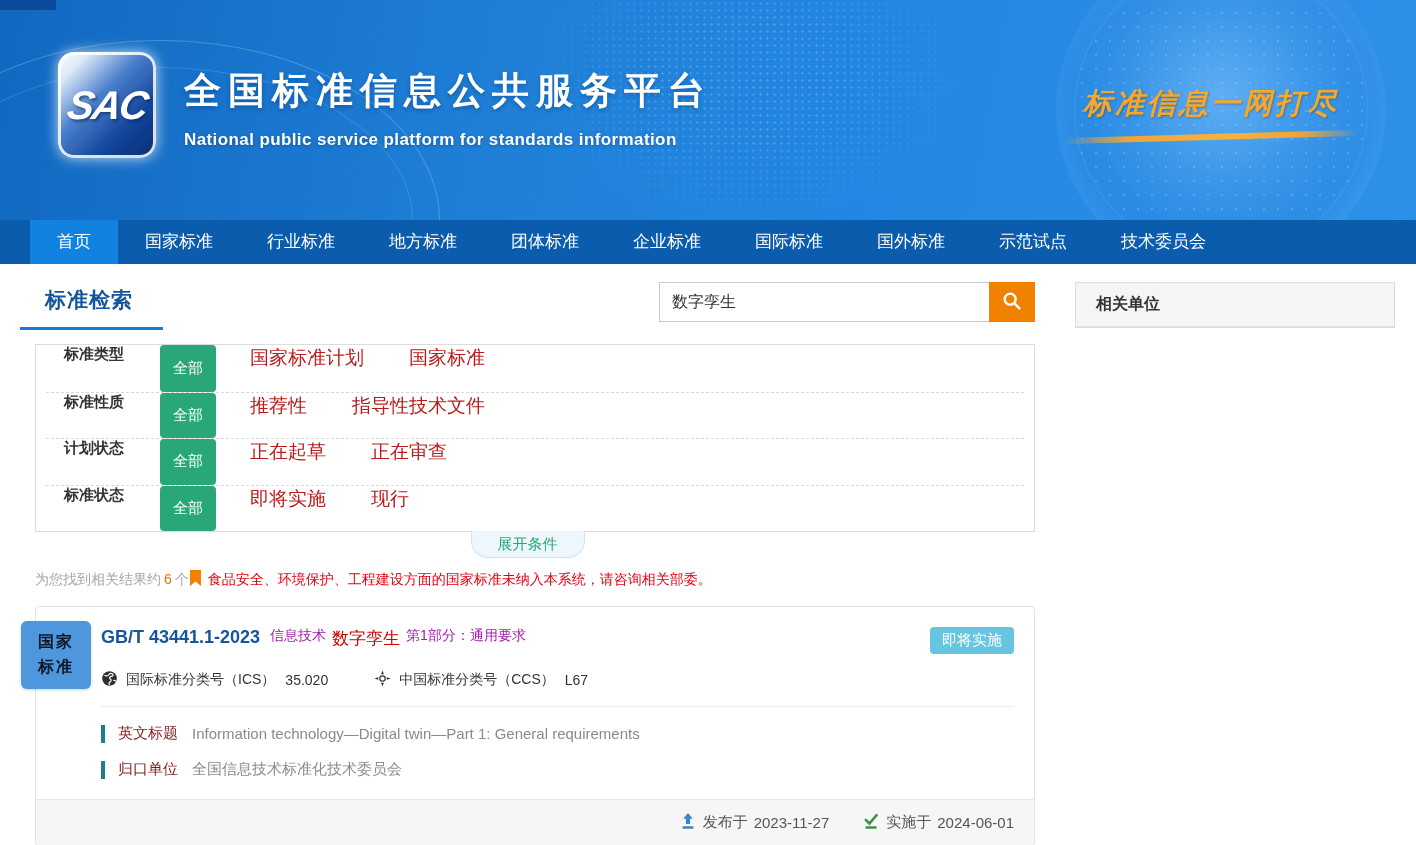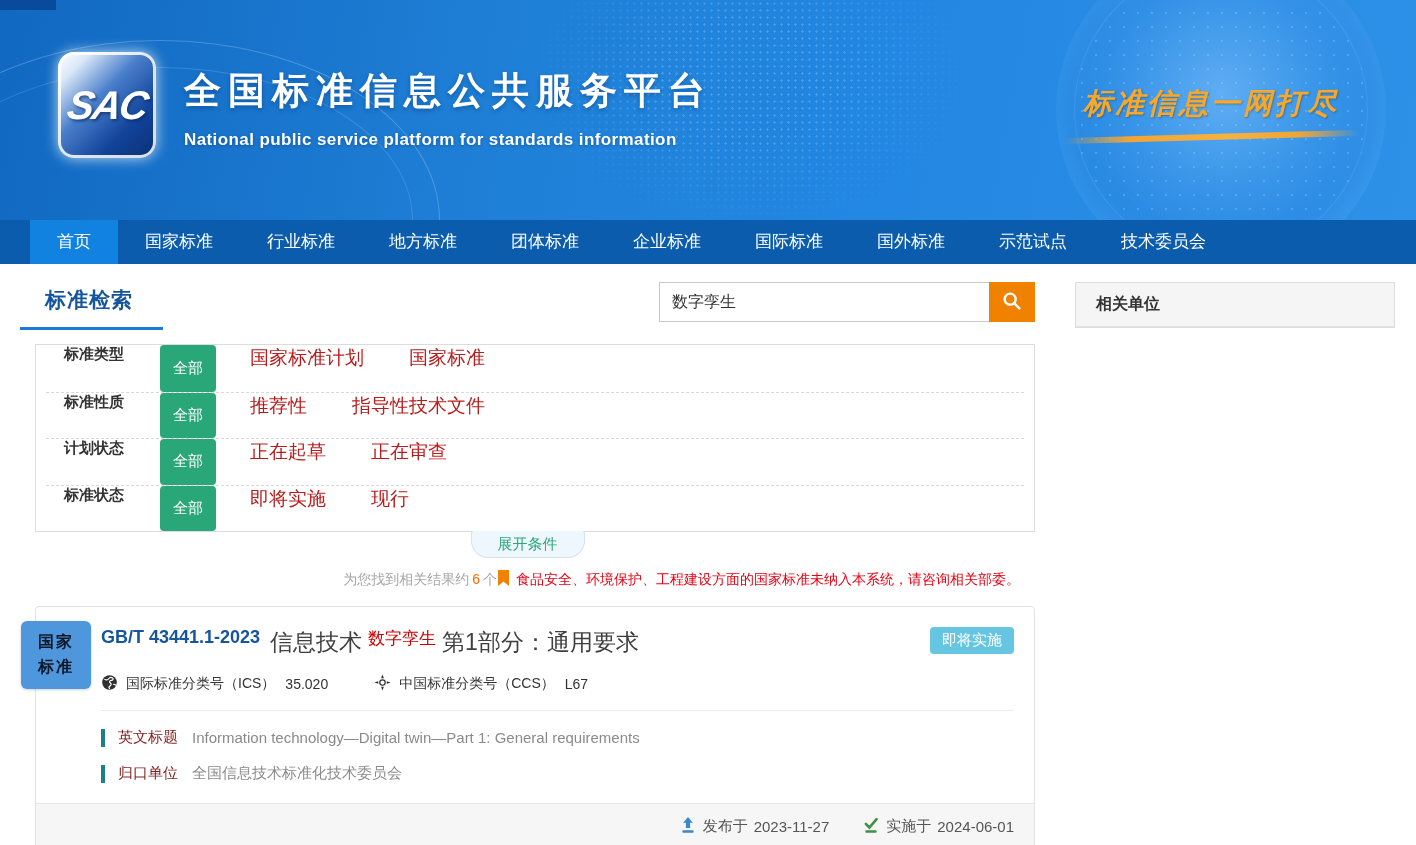--- a/index.html
+++ b/index.html
@@ -97,37 +97,37 @@
     font-size: 15px; padding: 5px 13px; margin-right: 34px; font-family: inherit;
   }
   .f-opt { font-size: 19px; color: #b91c1c; margin-right: 45px; cursor: pointer; }
   .expand-pill {
     position: relative; z-index: 2; margin: -1px auto 0; width: 114px; height: 27px;
     background: #eef7fd; border: 1px solid #cfe3f1; border-top: none;
     border-radius: 3px 3px 17px 17px; display: flex; align-items: center; justify-content: center;
     color: #2aa779; font-size: 15px; cursor: pointer;
   }
   
-  .info-row { display: flex; justify-content: flex-end; align-items: center; margin: 12px 15px 0; }
+  .info-row { display: flex; justify-content: flex-start; align-items: center; margin: 12px 15px 0; }
   .result-count { color: #a6a6a6; font-size: 14px; }
   .result-count .num { color: #ff6a00; margin: 0 3px; }
   .notice { display: flex; align-items: center; color: #e60012; font-size: 14px; }
   .notice svg { margin-right: 6px; flex: none; }
   
   .card { position: relative; margin: 16px 0 0 15px; width: 1000px; border: 1px solid #e3e3e3; border-radius: 4px; background: #fff; }
   .card-badge {
     position: absolute; left: -15px; top: 14px; width: 70px; height: 68px; border-radius: 6px;
     background: #4e97dc; color: #0f172a; font-size: 16px; font-weight: bold; letter-spacing: 2px;
     display: flex; flex-direction: column; align-items: center; justify-content: center; line-height: 1.55;
     box-shadow: 0 1px 3px rgba(30,80,140,.25); cursor: pointer;
   }
   .card-body { padding: 20px 20px 0 65px; }
   .title-row { display: flex; align-items: flex-start; }
   .std-code { color: #15559d; font-size: 18px; font-weight: bold; margin-right: 10px; cursor: pointer; }
-  .t-blue { color: #404040; font-size: 23px; margin-right: 6px; cursor: pointer; }
+  .t-blue { color: #a21caf; font-size: 14px; margin-right: 6px; cursor: pointer; }
   .t-red { color: #cc0000; font-size: 17px; margin-right: 6px; cursor: pointer; }
   .status-badge {
     margin-left: auto; background: #66c6e2; color: #fff; font-size: 15px; border-radius: 4px;
     padding: 4px 12px; flex: none; cursor: pointer;
   }
   .meta-row { display: flex; align-items: center; margin-top: 16px; font-size: 14px; color: #333; }
   .meta-item { display: flex; align-items: center; }
   .meta-item + .meta-item { margin-left: 46px; }
   .meta-item svg { margin-right: 8px; flex: none; }
   .meta-label { margin-right: 10px; }

